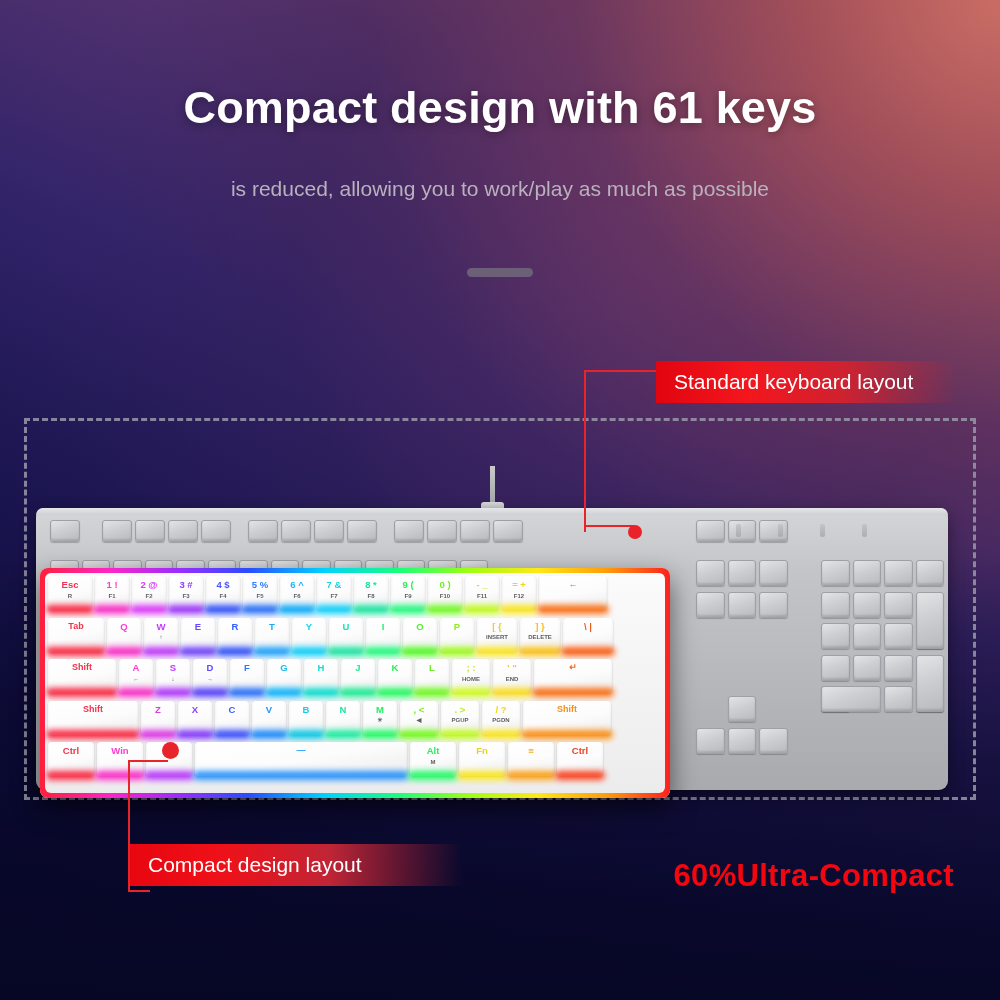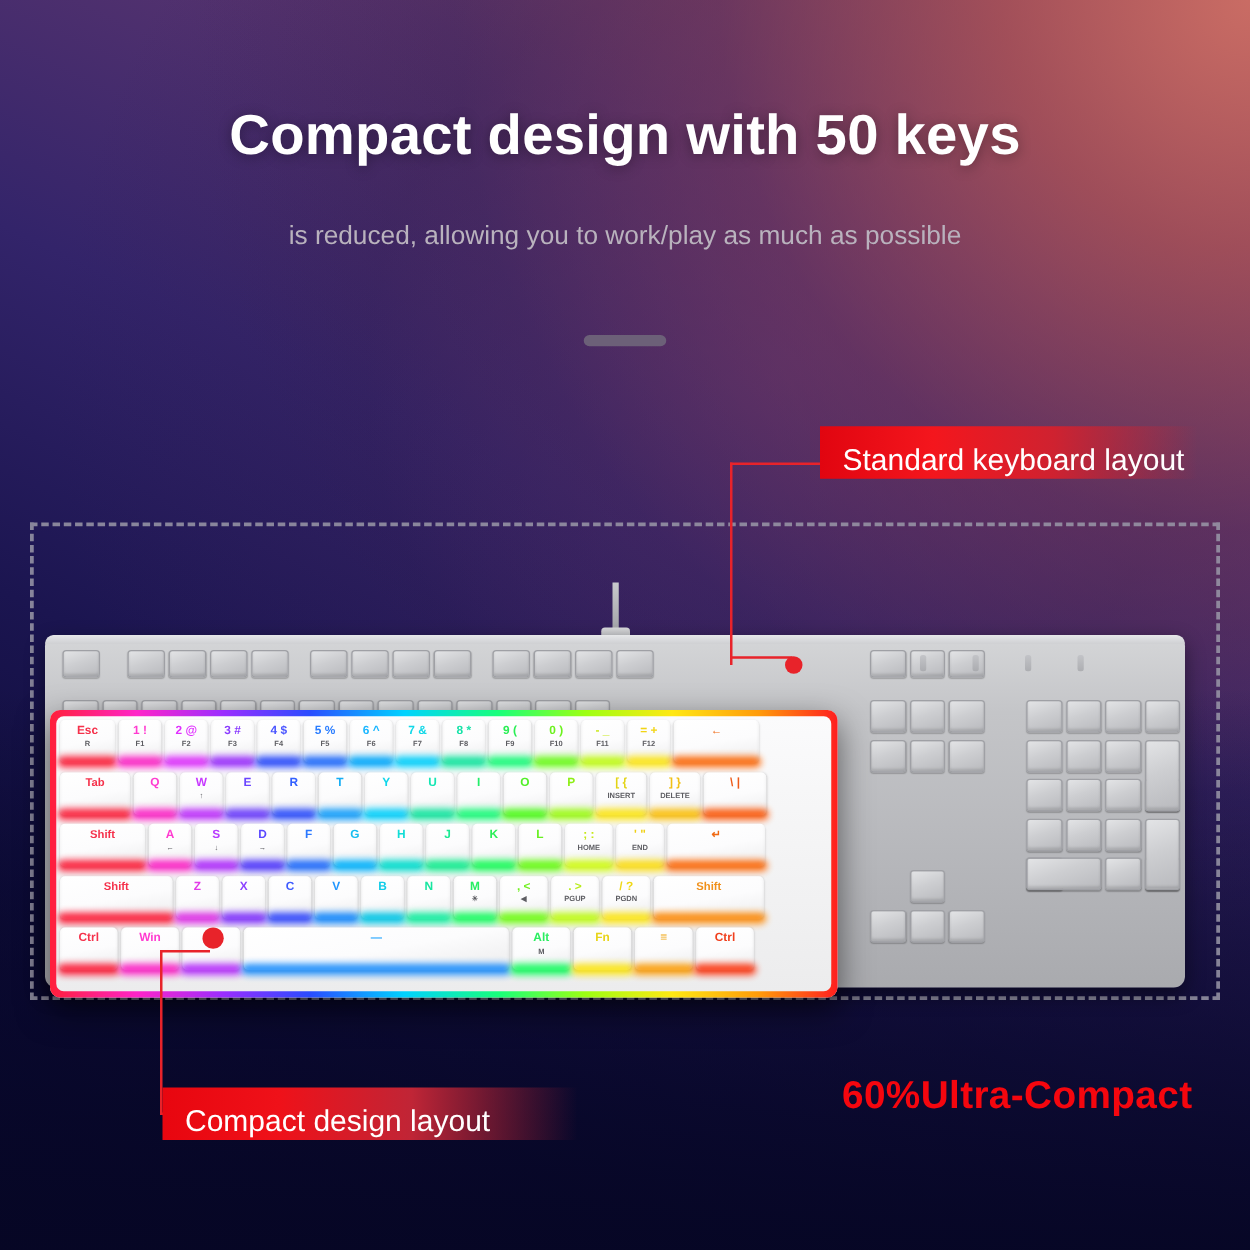--- a/index.html
+++ b/index.html
@@ -30,25 +30,25 @@
   .divider{position:absolute;left:50%;top:268px;transform:translateX(-50%);
     width:66px;height:9px;border-radius:5px;background:#6e6379;opacity:.95;}
 
   
   .dashframe{position:absolute;left:24px;top:418px;width:952px;height:382px;
     border:3px dashed #9a98a8;opacity:.85;box-sizing:border-box;}
 
   
   .leader{position:absolute;background:#e8232a;}
   .dot{position:absolute;width:14px;height:14px;border-radius:50%;background:#e8232a;}
-  .banner{position:absolute;height:42px;display:flex;align-items:flex-end;
-    padding:0 18px;color:#fff;font-size:24px;white-space:nowrap;box-sizing:border-box;}
+  .banner{position:absolute;height:42px;display:flex;align-items:center;
+    padding:0 18px;color:#fff;font-size:21px;white-space:nowrap;box-sizing:border-box;margin-top:20px;}
   .banner-top{left:656px;top:341px;width:302px;
     background:linear-gradient(90deg,#e10510 0%,#f4161d 30%,#cf2230 62%,rgba(130,40,70,0) 100%);}
-  .banner-bot{left:130px;top:870px;width:332px;
+  .banner-bot{left:130px;top:824px;width:332px;
     background:linear-gradient(90deg,#e8060f 0%,#ef1119 28%,#c02536 60%,rgba(60,20,70,0) 100%);}
   .ultra{position:absolute;right:46px;top:858px;color:#f5060e;font-size:31px;
     font-weight:bold;letter-spacing:.3px;}
 
   
   .fullkb{position:absolute;left:36px;top:508px;width:912px;height:282px;
     border-radius:9px;
     background:linear-gradient(180deg,#d5d6d8 0%,#c4c5c8 22%,#b7b8bc 60%,#a9aaae 100%);
     box-shadow:0 6px 16px rgba(0,0,0,.45);}
   .fullkb .lip{position:absolute;left:0;right:0;top:0;height:7px;border-radius:9px 9px 0 0;
@@ -89,21 +89,21 @@
   .callout-dot{position:absolute;width:17px;height:17px;border-radius:50%;background:#e8232a;z-index:9;}
 </style>
 </head>
 <body>
 
 <div id="stage">
 
   <div class="bg"></div>
   <div class="bg2"></div>
 
-  <div class="headline">Compact design with 50 keys</div>
+  <div class="headline">Compact design with 61 keys</div>
   <div class="subtitle">
     <span>is reduced, allowing you to work/play as much as possible</span>
   </div>
   <div class="divider"></div>
 
   <div class="dashframe"></div>
 
   <div class="cable"></div>
   <div class="cable-boot"></div>
   <div class="fullkb">

